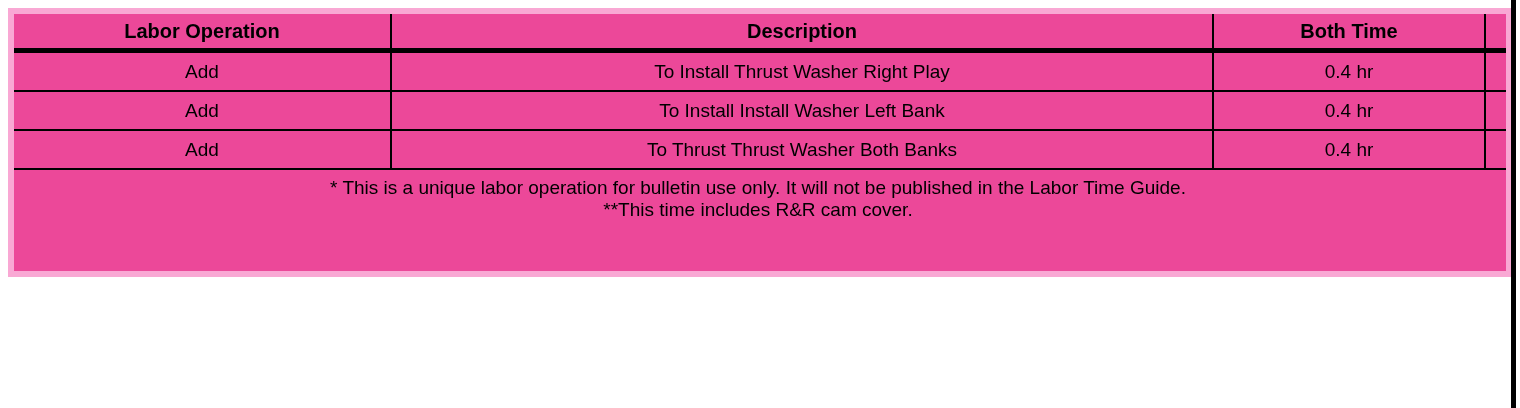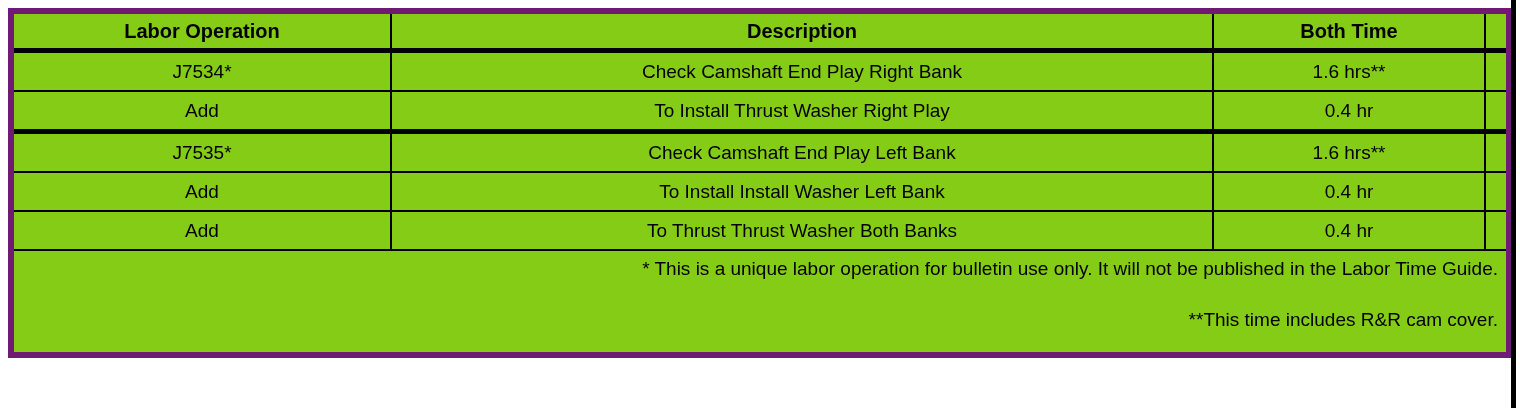--- a/index.html
+++ b/index.html
@@ -12,22 +12,22 @@
     font-family: "Liberation Sans", sans-serif;
     overflow: hidden;
   }
   table.labor-table {
     position: absolute;
     left: 8px;
     top: 8px;
     width: 1498px;
     border-collapse: collapse;
     table-layout: fixed;
-    border: 6px solid #701a75;
-    background: #84cc16;
+    border: 6px solid #f9a8d4;
+    background: #ec4899;
   }
   col.c-op   { width: 380px; }
   col.c-desc { width: 822px; }
   col.c-time { width: 272px; }
   col.c-sp   { width: 24px; }
   th, td {
     border: 2px solid #000000;
     text-align: center;
     vertical-align: middle;
     padding: 0;
@@ -41,27 +41,27 @@
     border-bottom-width: 5px;
   }
   tbody td {
     height: 37px;
     font-size: 19px;
     font-weight: normal;
   }
   tr.group-start td { border-top-width: 5px; }
   td.footnotes {
     height: 94px;
-    text-align: right;
+    text-align: center;
     vertical-align: top;
     white-space: normal;
     font-size: 19px;
     padding: 7px 8px 0 4px;
   }
-  .footnote-line-2 { margin-top: 29px; }
+  .footnote-line-2 { }
   .edge-line {
     position: absolute;
     left: 1511px;
     top: 0;
     width: 5px;
     height: 408px;
     background: #000000;
   }
 </style>
 </head>
@@ -78,40 +78,28 @@
     </colgroup>
     <thead>
       <tr>
         <th>Labor Operation</th>
         <th>Description</th>
         <th>Both Time</th>
         <th></th>
       </tr>
     </thead>
     <tbody id="rows-body">
-  <tr>
-    <td>J7534*</td>
-    <td>Check Camshaft End Play Right Bank</td>
-    <td>1.6 hrs**</td>
-    <td></td>
-  </tr>
 
   <tr>
     <td>Add</td>
     <td>To Install Thrust Washer Right Play</td>
     <td>0.4 hr</td>
     <td></td>
   </tr>
 
-  <tr class="group-start">
-    <td>J7535*</td>
-    <td>Check Camshaft End Play Left Bank</td>
-    <td>1.6 hrs**</td>
-    <td></td>
-  </tr>
 
   <tr>
     <td>Add</td>
     <td>To Install Install Washer Left Bank</td>
     <td>0.4 hr</td>
     <td></td>
   </tr>
 
 
   <tr>

